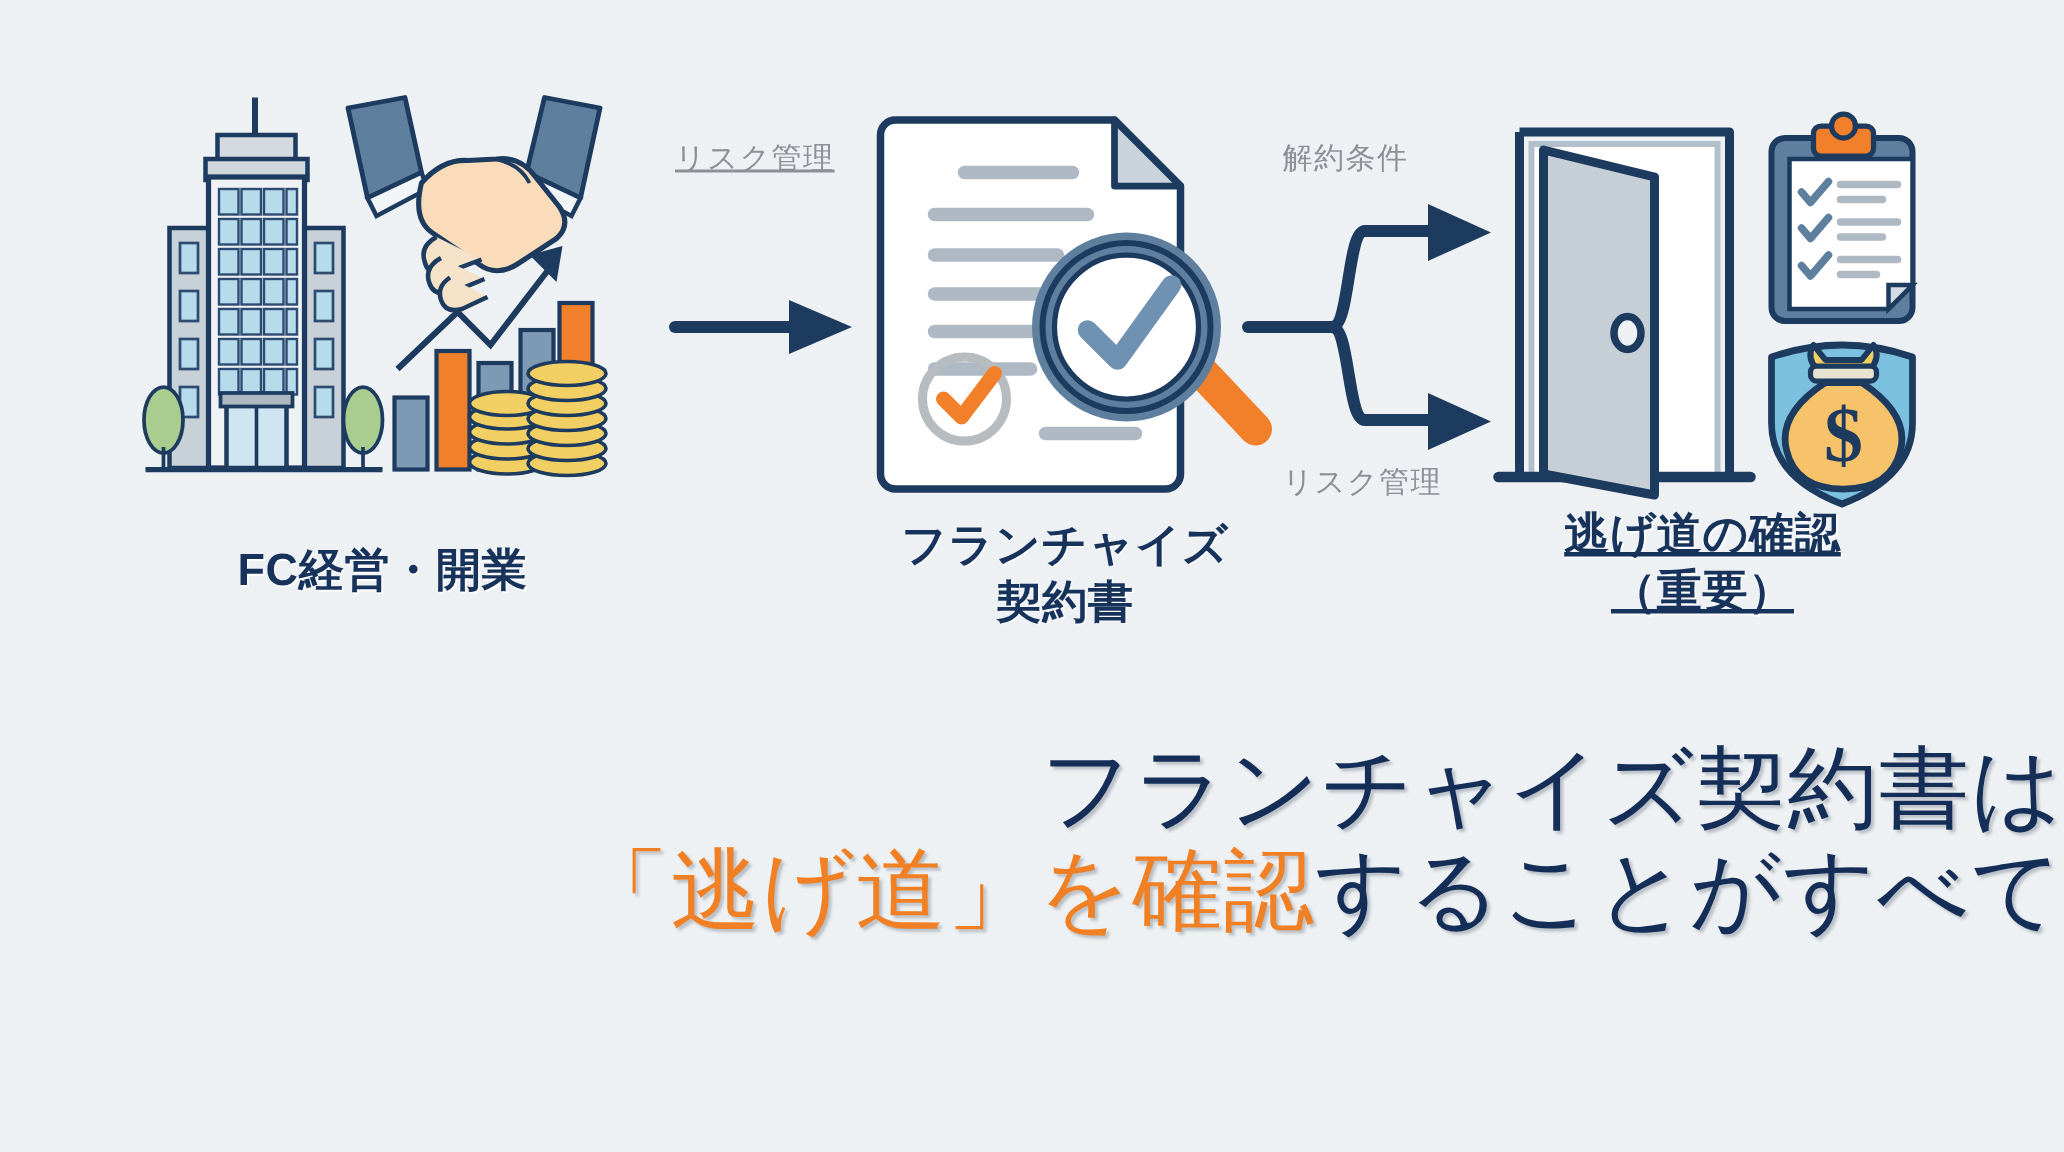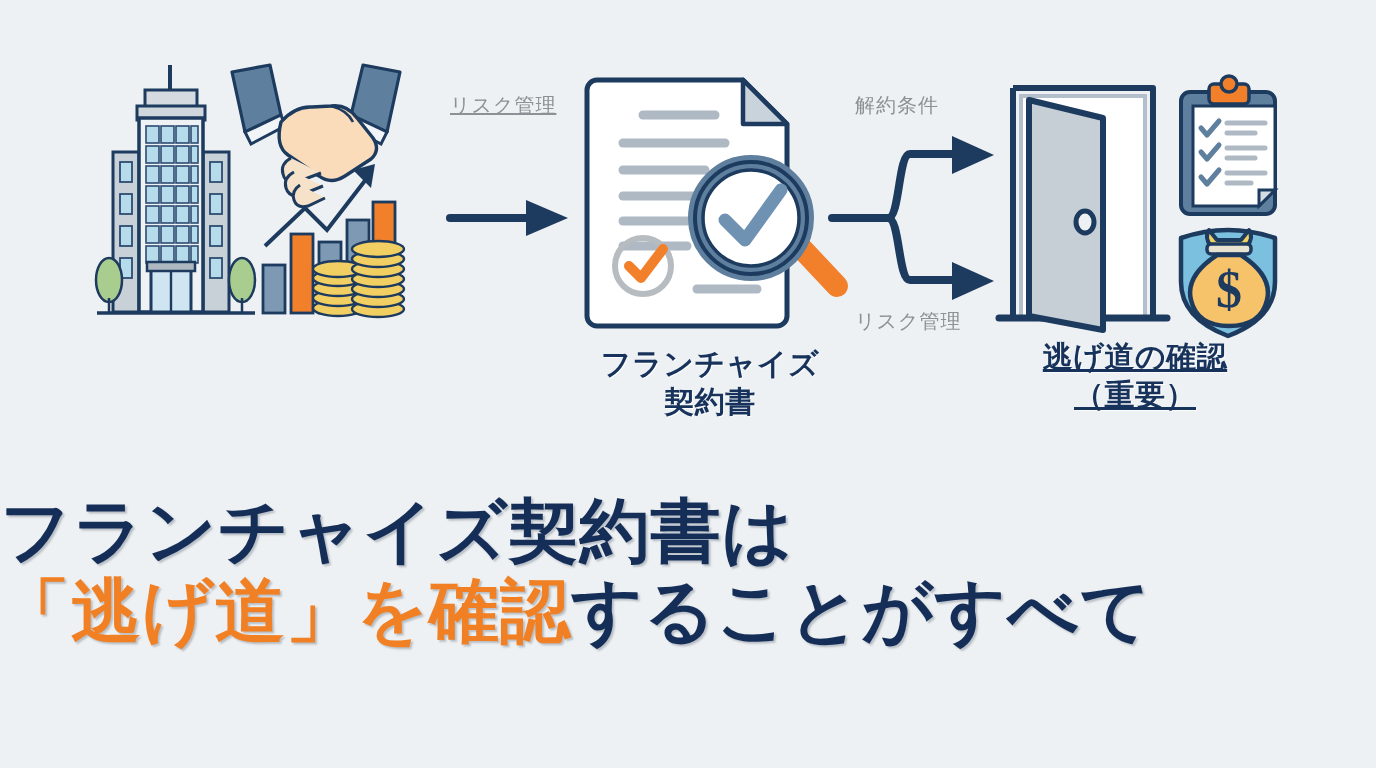--- a/index.html
+++ b/index.html
@@ -33,24 +33,24 @@
     font-size:20px;
     letter-spacing:1px;
     white-space:nowrap;
   }
 
   
   .headline{
     position:absolute;
     left:0;right:0;
     top:492px;
-    text-align:left;
+    text-align:right;
     line-height:1.14;
-    font-weight:bold;
-    font-size:70px;
+    font-weight:normal;
+    font-size:60px;
     letter-spacing:1px;
     color:#152e58;
     text-shadow:2px 2px 2px rgba(120,130,145,.45);
   }
   .headline .l2{display:block;}
   .hl-orange{color:#f08023;}
 
   svg{display:block;overflow:visible;}
 </style>
 </head>
@@ -162,20 +162,21 @@
             <ellipse cx="283" cy="249" rx="26" ry="8"></ellipse>
               <ellipse cx="283" cy="239" rx="26" ry="8"></ellipse>
             <ellipse cx="283" cy="229" rx="26" ry="8"></ellipse>
               <ellipse cx="283" cy="219" rx="26" ry="8"></ellipse>
             <ellipse cx="283" cy="209" rx="26" ry="8"></ellipse>
               <ellipse cx="283" cy="199" rx="26" ry="8"></ellipse>
             <ellipse cx="283" cy="189" rx="26" ry="8"></ellipse>
           </g>
         </g>
       </svg>
+      <div class="caption" style="margin-top:2px;">FC経営・開業</div>
     </div>
 
     <svg style="position:absolute;left:448px;top:190px;" width="125" height="56">
       <line x1="2" y1="28" x2="84" y2="28" stroke="#1d3a5f" stroke-width="8" stroke-linecap="round"></line>
       <polygon points="78,10 120,28 78,46" fill="#1d3a5f"></polygon>
     </svg>
     <div class="edgelabel" style="left:450px;top:92px;text-decoration:underline;">リスク管理</div>
 
     <div class="node" style="left:565px;top:68px;width:290px;">
       <svg width="290" height="265" viewBox="0 0 290 265">

